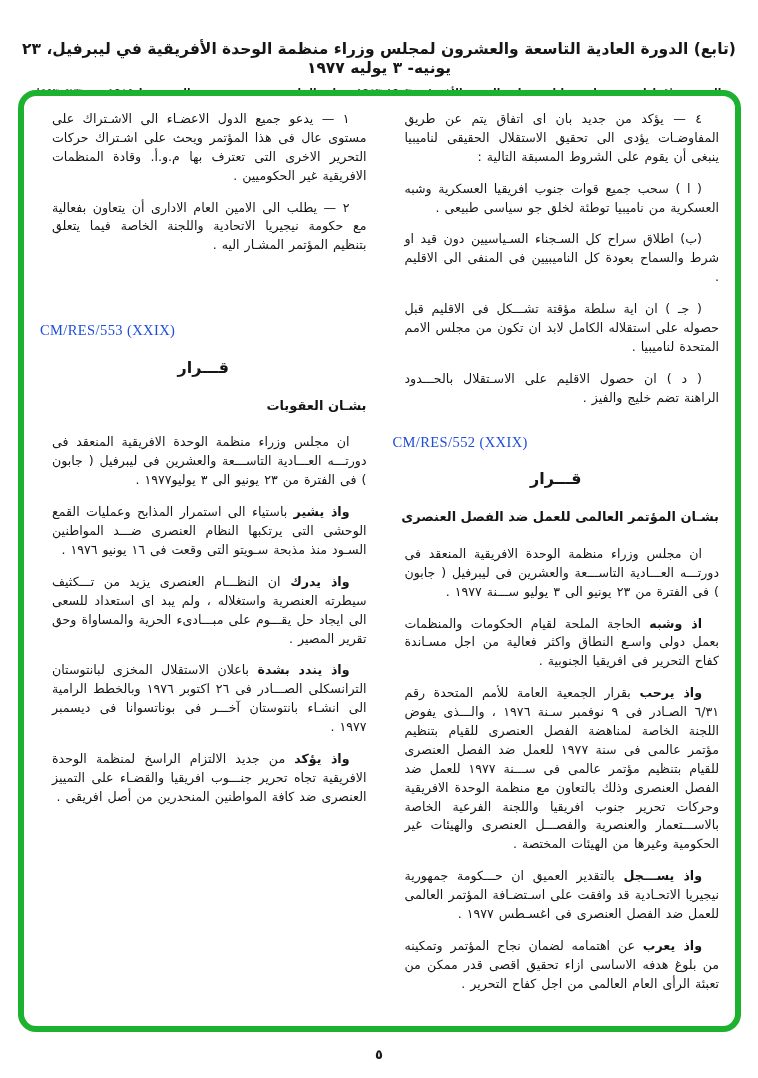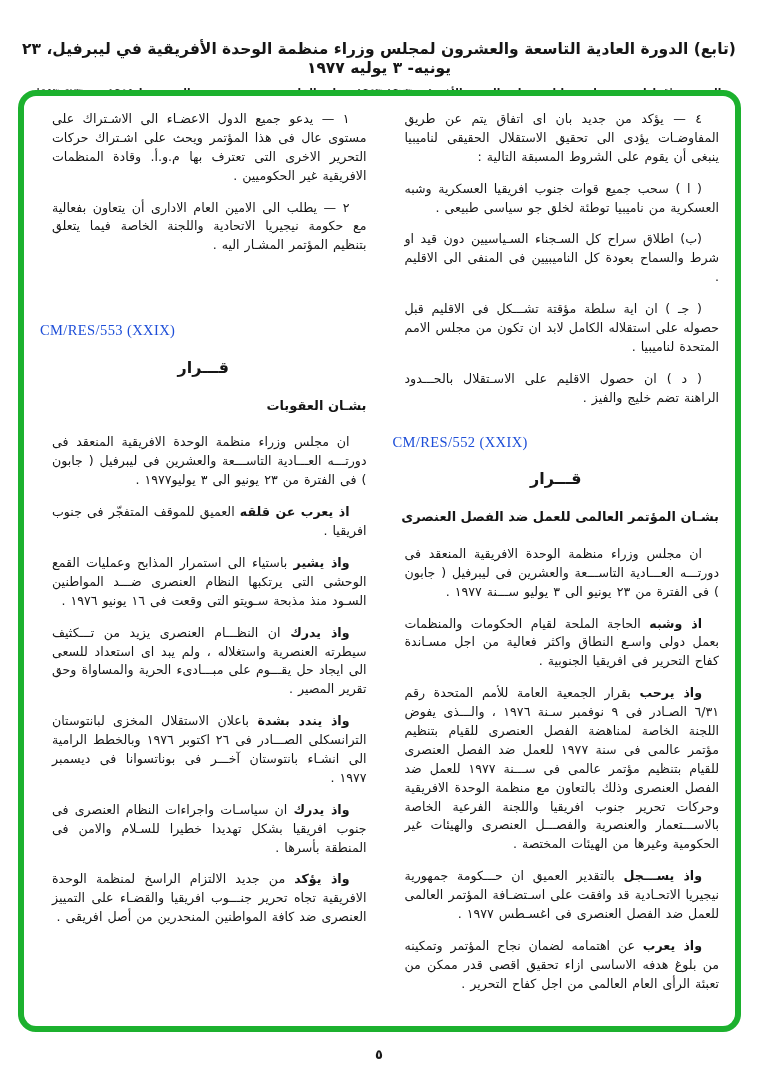--- a/index.html
+++ b/index.html
@@ -90,25 +90,23 @@
           <p class="para"><b>واذ يعرب</b> عن اهتمامه لضمان نجاح المؤتمر وتمكينه من بلوغ هدفه الاساسى ازاء تحقيق اقصى قدر ممكن من تعبئة الرأى العام العالمى من اجل كفاح التحرير .</p>
         </div>
       <div class="col" id="col-left">
           <p class="para">١ — يدعو جميع الدول الاعضـاء الى الاشـتراك على مستوى عال فى هذا المؤتمر ويحث على اشـتراك حركات التحرير الاخرى التى تعترف بها م.و.أ. وقادة المنظمات الافريقية غير الحكوميين .</p>
           <p class="para">٢ — يطلب الى الامين العام الادارى أن يتعاون بفعالية مع حكومة نيجيريا الاتحادية واللجنة الخاصة فيما يتعلق بتنظيم المؤتمر المشـار اليه .</p>
           <div class="gap"></div>
           <div class="ref">CM/RES/553 (XXIX)</div>
           <div class="title">قـــرار</div>
           <div class="subtitle">بشـان العقوبات</div>
           <p class="para">ان مجلس وزراء منظمة الوحدة الافريقية المنعقد فى دورتـــه العـــادية التاســـعة والعشرين فى ليبرفيل ( جابون ) فى الفترة من ٢٣ يونيو الى ٣ يوليو١٩٧٧ .</p>
-          <p class="para"><b>اذ يعرب عن قلقه</b> العميق للموقف المتفجّر فى جنوب افريقيا .</p>
           <p class="para"><b>واذ يشير</b> باستياء الى استمرار المذابح وعمليات القمع الوحشى التى يرتكبها النظام العنصرى ضـــد المواطنين السـود منذ مذبحة سـويتو التى وقعت فى ١٦ يونيو ١٩٧٦ .</p>
           <p class="para"><b>واذ يدرك</b> ان النظـــام العنصرى يزيد من تـــكثيف سيطرته العنصرية واستغلاله ، ولم يبد اى استعداد للسعى الى ايجاد حل يقـــوم على مبـــادىء الحرية والمساواة وحق تقرير المصير .</p>
           <p class="para"><b>واذ يندد بشدة</b> باعلان الاستقلال المخزى لبانتوستان الترانسكلى الصـــادر فى ٢٦ اكتوبر ١٩٧٦ وبالخطط الرامية الى انشـاء بانتوستان آخـــر فى بوناتسوانا فى ديسمبر ١٩٧٧ .</p>
-          <p class="para"><b>واذ يدرك</b> ان سياسـات واجراءات النظام العنصرى فى جنوب افريقيا بشكل تهديدا خطيرا للسـلام والامن فى المنطقة بأسرها .</p>
           <p class="para"><b>واذ يؤكد</b> من جديد الالتزام الراسخ لمنظمة الوحدة الافريقية تجاه تحرير جنـــوب افريقيا والقضـاء على التمييز العنصرى ضد كافة المواطنين المنحدرين من أصل افريقى .</p>
         </div>
     </div>
   </div>
 
   <div class="page-number">٥</div>
 
 </div>
 
 </body></html>

